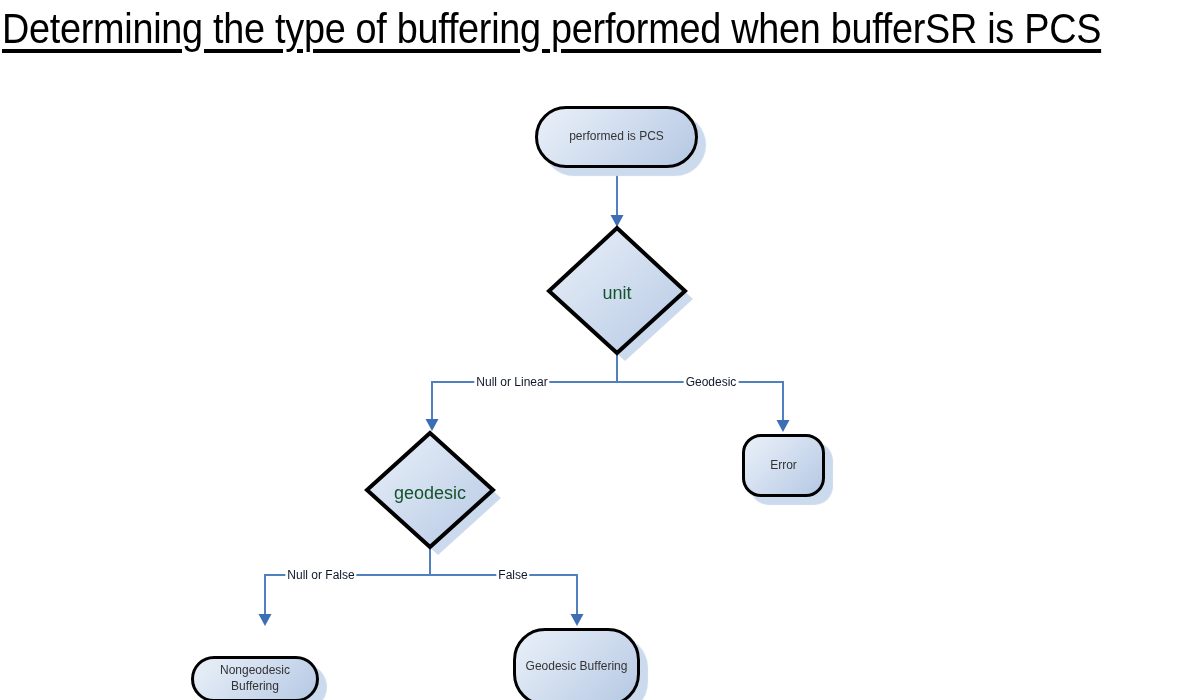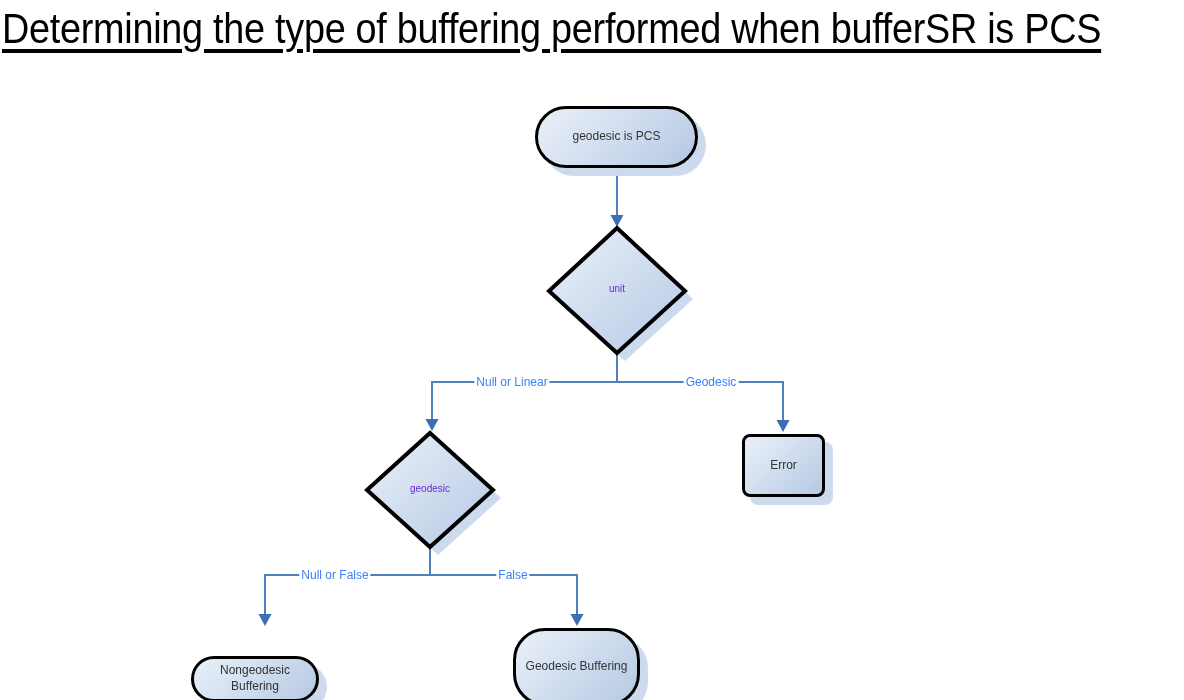--- a/index.html
+++ b/index.html
@@ -48,46 +48,46 @@
     box-shadow: 8px 8px 1px #ccdaee;
     display: flex;
     align-items: center;
     justify-content: center;
     text-align: center;
     font-size: 12px;
     line-height: 1.3;
     color: #333333;
   }
   .node-start       { left: 535px; top: 106px; width: 163px; height: 62px; border-radius: 31px; }
-  .node-error       { left: 742px; top: 434px; width: 83px;  height: 63px; border-radius: 8px; }
+  .node-error       { left: 742px; top: 434px; width: 83px;  height: 63px; border-radius: 19px; }
   .node-nongeodesic { left: 191px; top: 628px; width: 128px; height: 46px; border-radius: 32px; padding: 0 12px; margin-top: 28px; }
   .node-geobuf      { left: 513px; top: 628px; width: 127px; height: 78px; border-radius: 32px; }
   
   .diamond-label {
     position: absolute;
     width: 120px;
     text-align: center;
-    font-size: 10px;
-    color: #6d28d9;
+    font-size: 18px;
+    color: #14532d;
   }
   .label-unit     { left: 557px; top: 283px; }
   .label-geodesic { left: 370px; top: 483px; }
   
   .edge-label {
     position: absolute;
     transform: translate(-50%, -50%);
     background: #ffffff;
     padding: 0 2px;
     font-size: 12px;
-    color: #3b82f6;
+    color: #0f172a;
     white-space: nowrap;
   }
   .el-null-linear { left: 512px; top: 382px; }
   .el-angular     { left: 711px; top: 382px; }
-  .el-null-false  { left: 335px; top: 575px; }
+  .el-null-false  { left: 321px; top: 575px; }
   .el-true        { left: 513px; top: 575px; }
 </style>
 </head>
 <body>
 
 <div id="canvas">
 
   <div class="page-title">Determining the type of buffering performed when bufferSR is PCS</div>
 
   <svg class="layer" viewBox="0 0 1184 700">
@@ -124,21 +124,21 @@
       <polygon points="617,228 685,291 617,353 549,291" fill="url(#diamondGrad)" stroke="#000000" stroke-width="4"></polygon>
     </g>
 
     <g>
       <polygon points="438,441 501,498 438,555 375,498" fill="#ccdaee"></polygon>
       <polygon points="430,433 493,490 430,547 367,490" fill="url(#diamondGrad)" stroke="#000000" stroke-width="4"></polygon>
     </g>
   </svg>
 
   <div class="node node-start">
-    <span>geodesic is PCS</span>
+    <span>performed is PCS</span>
   </div>
 
   <div class="node node-error">
     <span>Error</span>
   </div>
 
   <div class="node node-nongeodesic">
     <span>Nongeodesic Buffering</span>
   </div>
 

